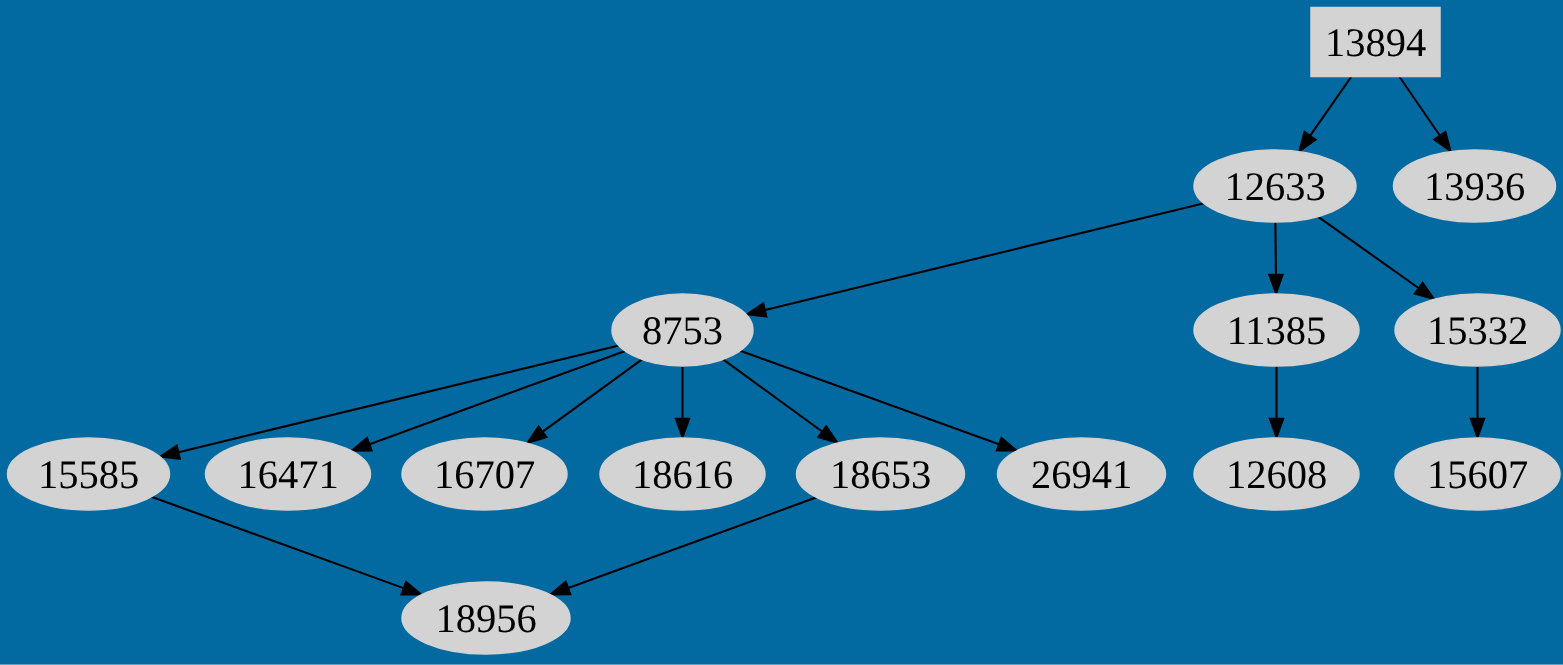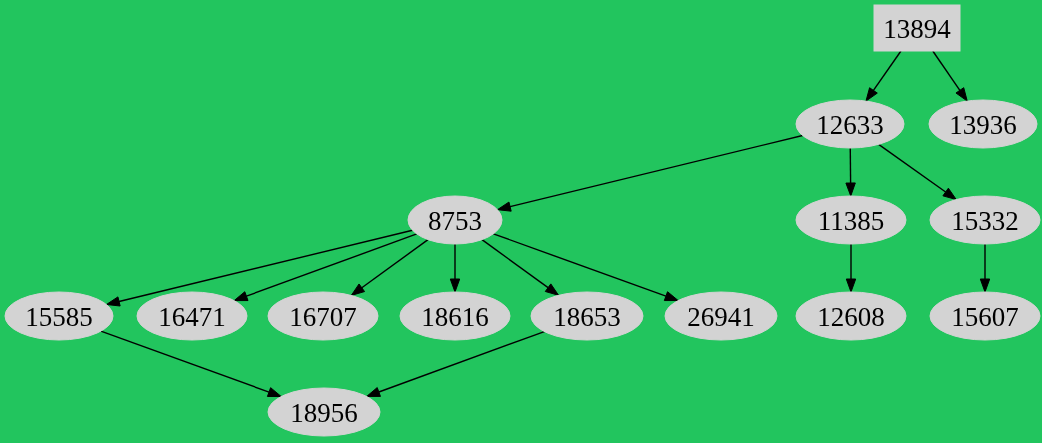--- a/index.html
+++ b/index.html
@@ -6,21 +6,21 @@
     margin: 0;
     padding: 0;
     background: #ffffff;
     width: 1042px;
     height: 443px;
     overflow: hidden;
   }
   .canvas {
     width: 1042px;
     height: 443px;
-    background: #22c55e;
+    background: #0369a1;
   }
   svg { display: block; }
   .node-label {
     font-family: "Liberation Serif", "DejaVu Serif", serif;
     font-size: 27px;
     fill: #000000;
     text-anchor: middle;
   }
   .edge-line {
     stroke: #000000;

